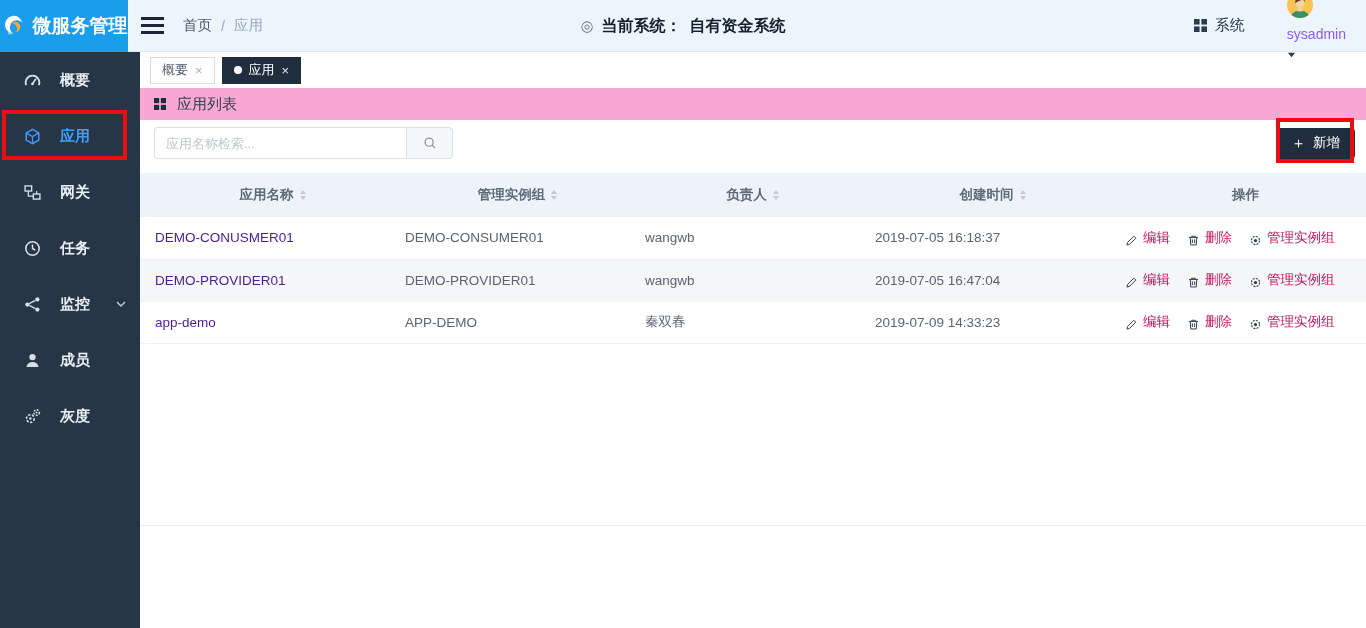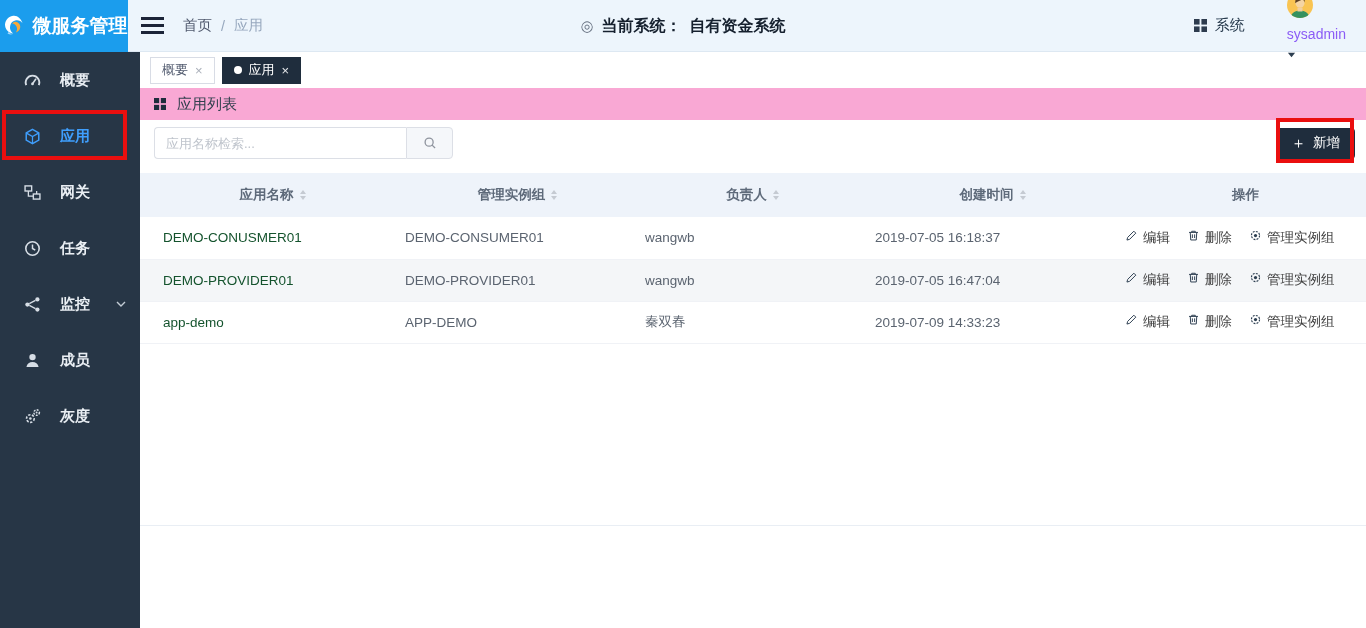--- a/index.html
+++ b/index.html
@@ -74,23 +74,23 @@
   .app-table col.c4{width:250px}
   .app-table th { background:#eef3fa; height:44px; text-align:center; padding-left:15px;
     color:#5e6a7a; font-weight:bold; }
   .th-wrap { display:inline-flex; align-items:center; }
   .sorter { display:inline-flex; flex-direction:column; gap:2px; margin-left:6px; }
   .sorter i { display:block; width:0; height:0; border-left:3.5px solid transparent; border-right:3.5px solid transparent; }
   .sorter .cu { border-bottom:4.5px solid #c5cad2; }
   .sorter .cd { border-top:4.5px solid #c5cad2; }
   .app-table td { height:42px; padding-left:15px; color:#5b6470; border-bottom:1px solid #f0f2f6; }
   .app-table tr.striped td { background:#f4f6f8; }
-  .link { color:#14532d; text-decoration:none; cursor:pointer;margin-left:8px; }
+  .link { color:#4c1d95; text-decoration:none; cursor:pointer; }
   .actions { display:flex; align-items:center; gap:17px; }
-  .action { display:inline-flex; align-items:flex-start; gap:5px; color:#404040; cursor:pointer; white-space:nowrap; }
+  .action { display:inline-flex; align-items:flex-end; gap:5px; color:#be185d; cursor:pointer; white-space:nowrap; }
   .action .ic { font-size:13px; display:flex; color:#2c3e50; }
 
   .divider { position:absolute; left:0; right:0; top:473px; border-top:1px solid #e9eef4; }
 
   
   .annotation-box { position:absolute; border:4px solid #ea0f0f; z-index:50; pointer-events:none; }
   .box1 { left:2px; top:110px; width:125px; height:50px; }
   .box2 { left:1276px; top:118px; width:78px; height:45px; }
 </style>
 </head>

